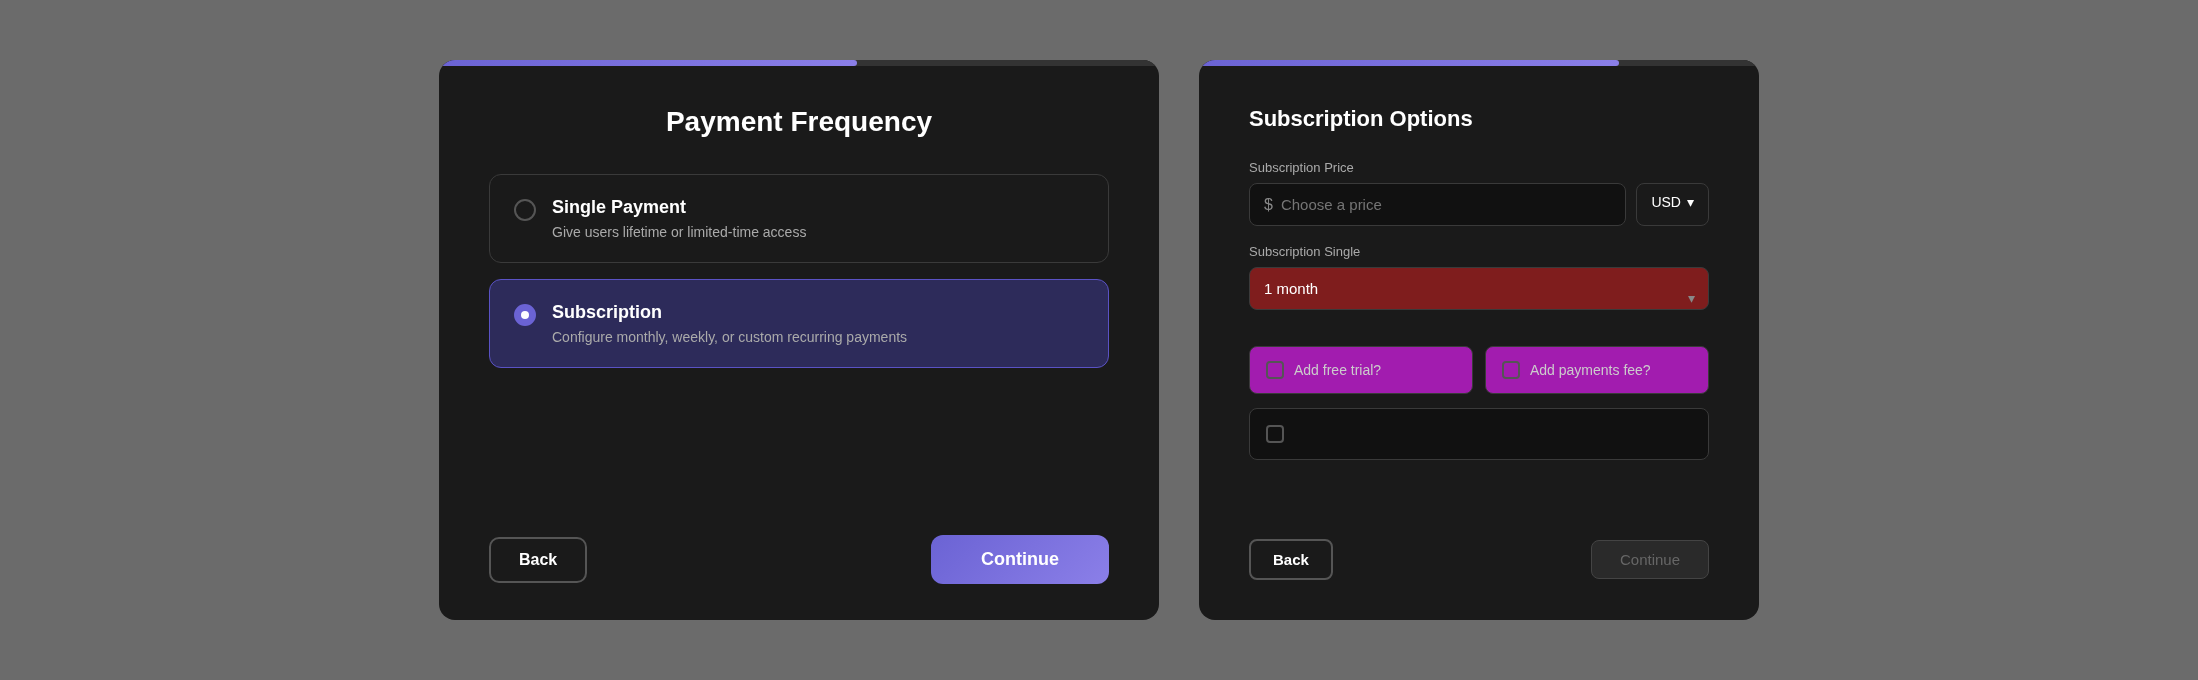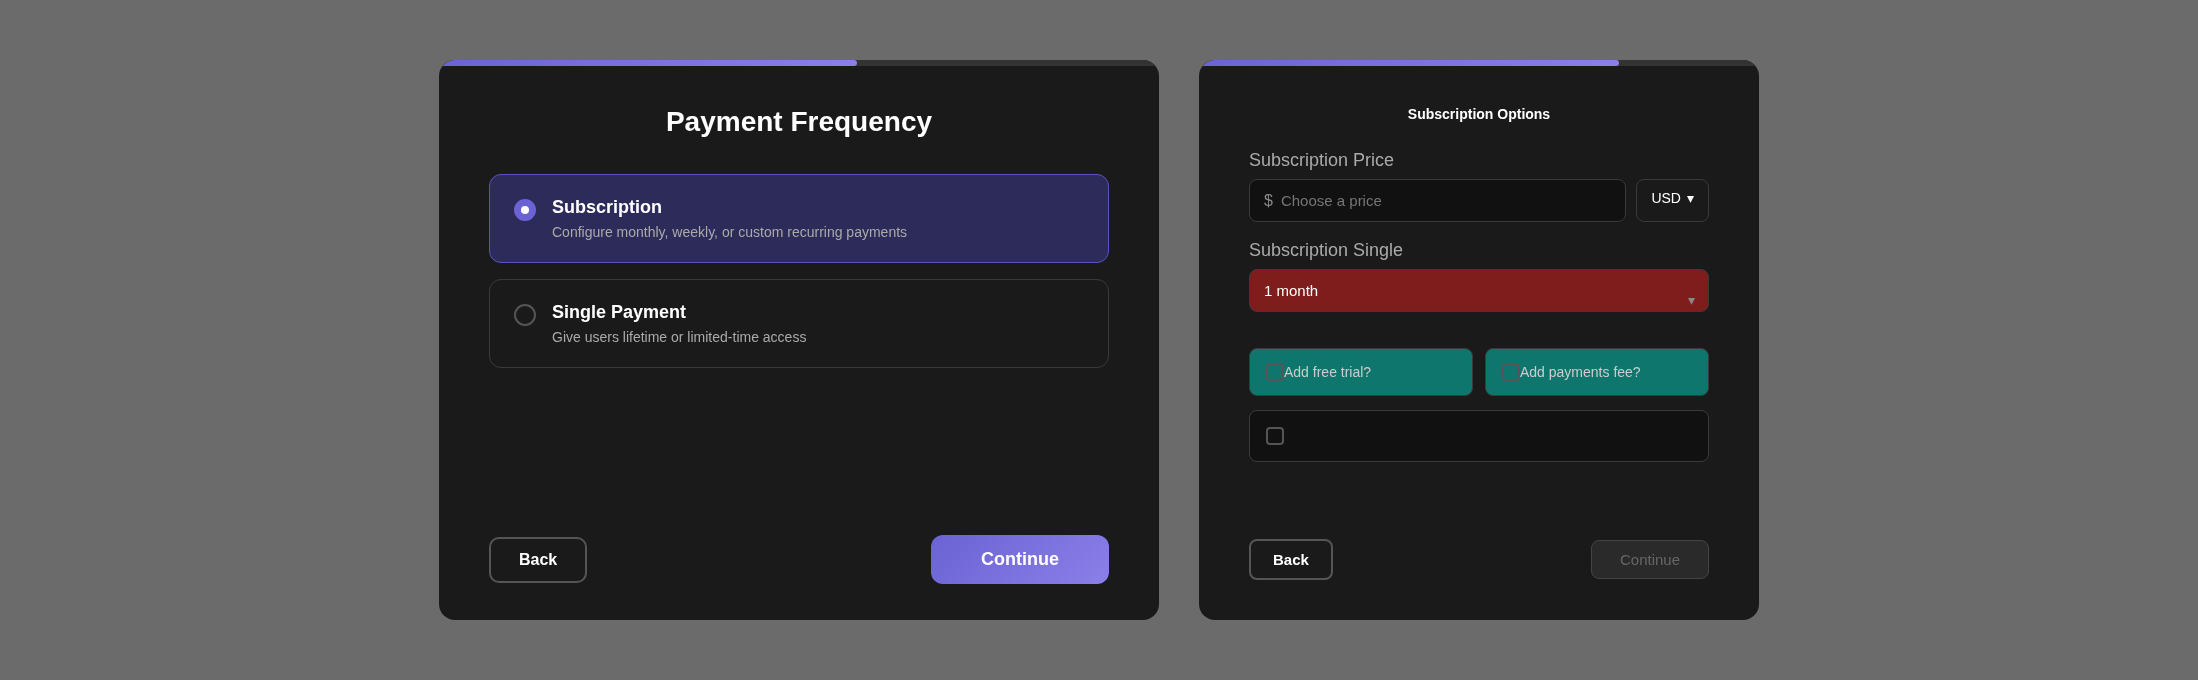--- a/index.html
+++ b/index.html
@@ -172,29 +172,28 @@
       font-size: 18px;
       font-weight: 600;
       padding: 14px 50px;
       border-radius: 12px;
       cursor: pointer;
     }
 
     
     .panel-subtitle {
       color: #ffffff;
-      font-size: 14px;
+      font-size: 22px;
       font-weight: 700;
-      text-align: center;
       margin-bottom: 28px;
     }
 
     .field-label {
       color: #aaaaaa;
-      font-size: 18px;
+      font-size: 13px;
       margin-bottom: 8px;
     }
 
     .price-input-row {
       display: flex;
       gap: 10px;
       margin-bottom: 18px;
     }
 
     .price-input-wrapper {
@@ -268,26 +267,27 @@
     }
 
     .checkboxes-row {
       display: flex;
       gap: 12px;
       margin-bottom: 14px;
     }
 
     .checkbox-card {
       flex: 1;
-      background: #0f766e;
+      background: #a21caf;
       border: 1px solid #3a3a3a;
       border-radius: 8px;
       padding: 14px 16px;
       display: flex;
       align-items: center;
+      gap: 10px;
       cursor: pointer;
     }
 
     .checkbox-box {
       width: 18px;
       height: 18px;
       border: 2px solid #555;
       border-radius: 4px;
       background: transparent;
       flex-shrink: 0;
@@ -361,33 +361,33 @@
 
 <div class="panels-wrapper">
 
   <div class="panel panel-left">
     <div class="progress-bar-container">
       <div class="progress-bar-fill" style="width: 58%"></div>
     </div>
     <div class="panel-content">
       <h1 class="panel-title">Payment Frequency</h1>
 
+      <div class="option-card unselected">
+        <div class="radio-circle empty"></div>
+        <div class="option-text">
+          <span class="option-label">Single Payment</span>
+          <span class="option-desc">Give users lifetime or limited-time access</span>
+        </div>
+      </div>
+
       <div class="option-card selected">
         <div class="radio-circle filled"></div>
         <div class="option-text">
           <span class="option-label">Subscription</span>
           <span class="option-desc">Configure monthly, weekly, or custom recurring payments</span>
-        </div>
-      </div>
-
-      <div class="option-card unselected">
-        <div class="radio-circle empty"></div>
-        <div class="option-text">
-          <span class="option-label">Single Payment</span>
-          <span class="option-desc">Give users lifetime or limited-time access</span>
         </div>
       </div>
     </div>
 
     <div class="panel-footer">
       <button class="btn-back">Back</button>
       <button class="btn-continue">Continue</button>
     </div>
   </div>
 

